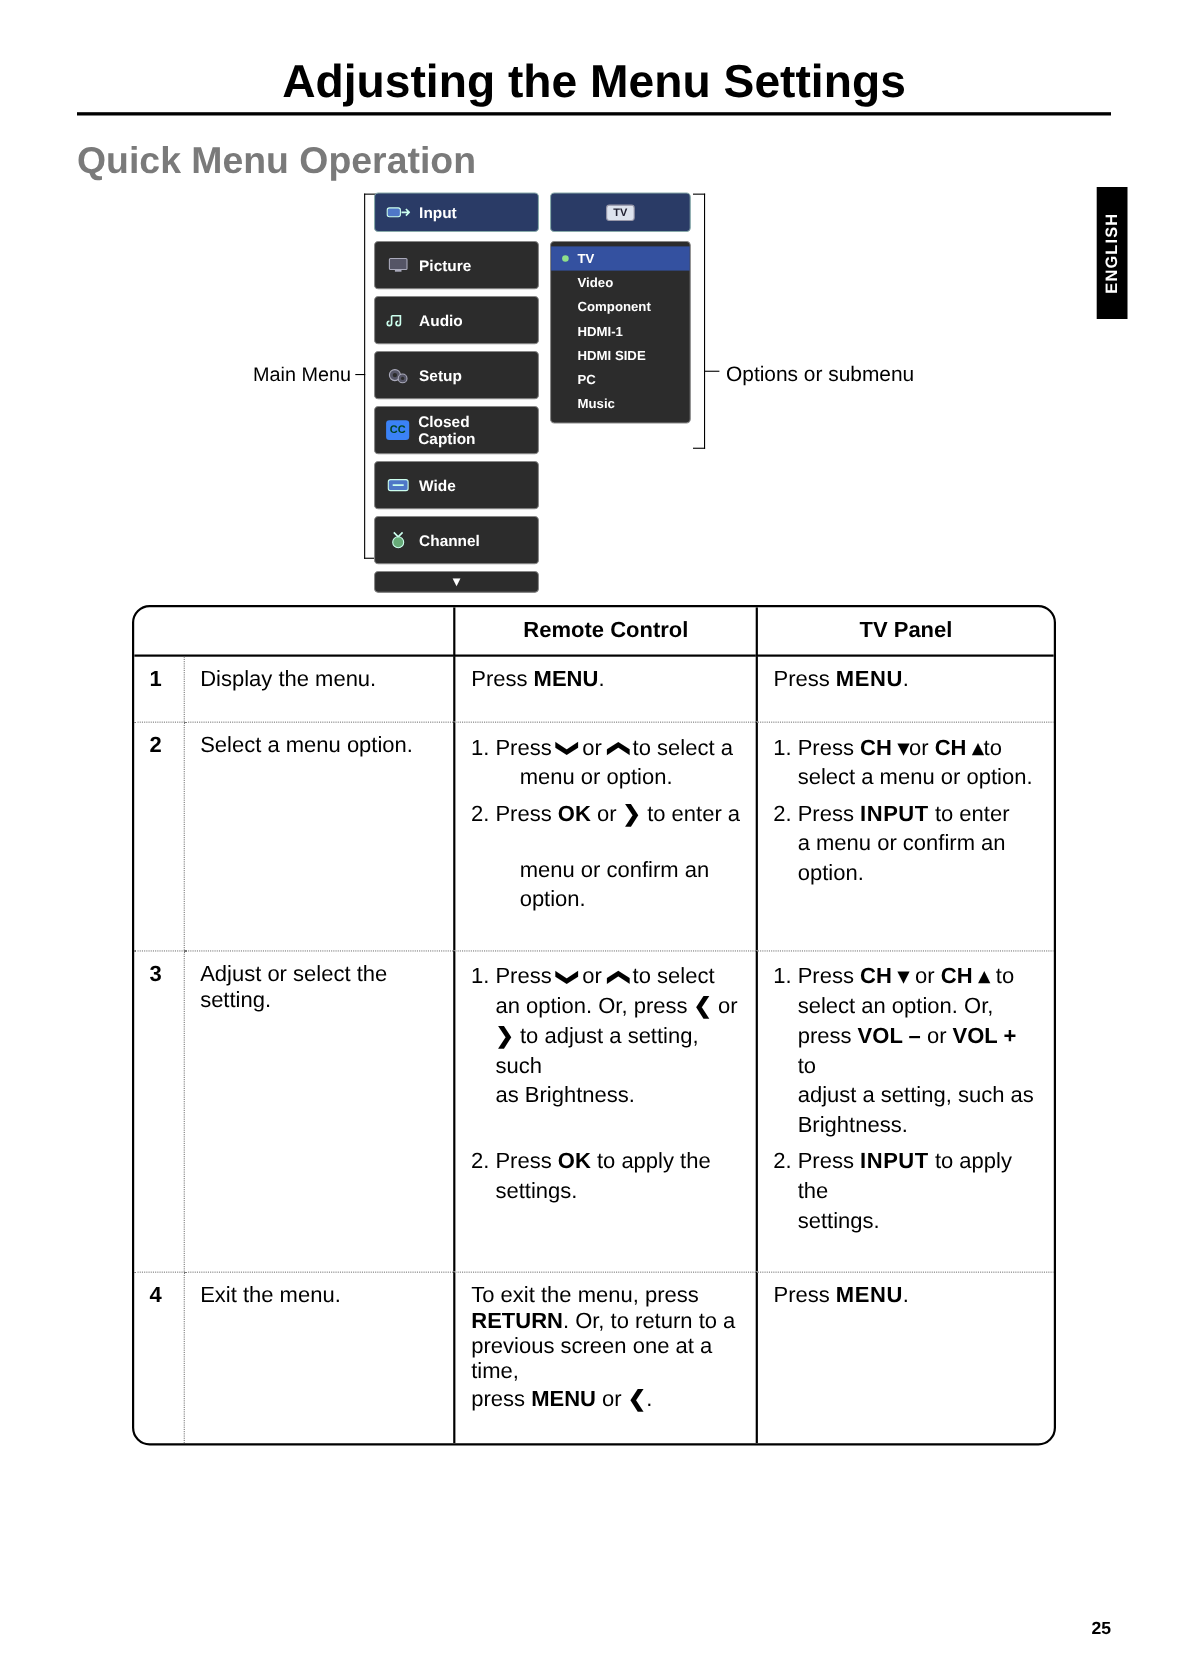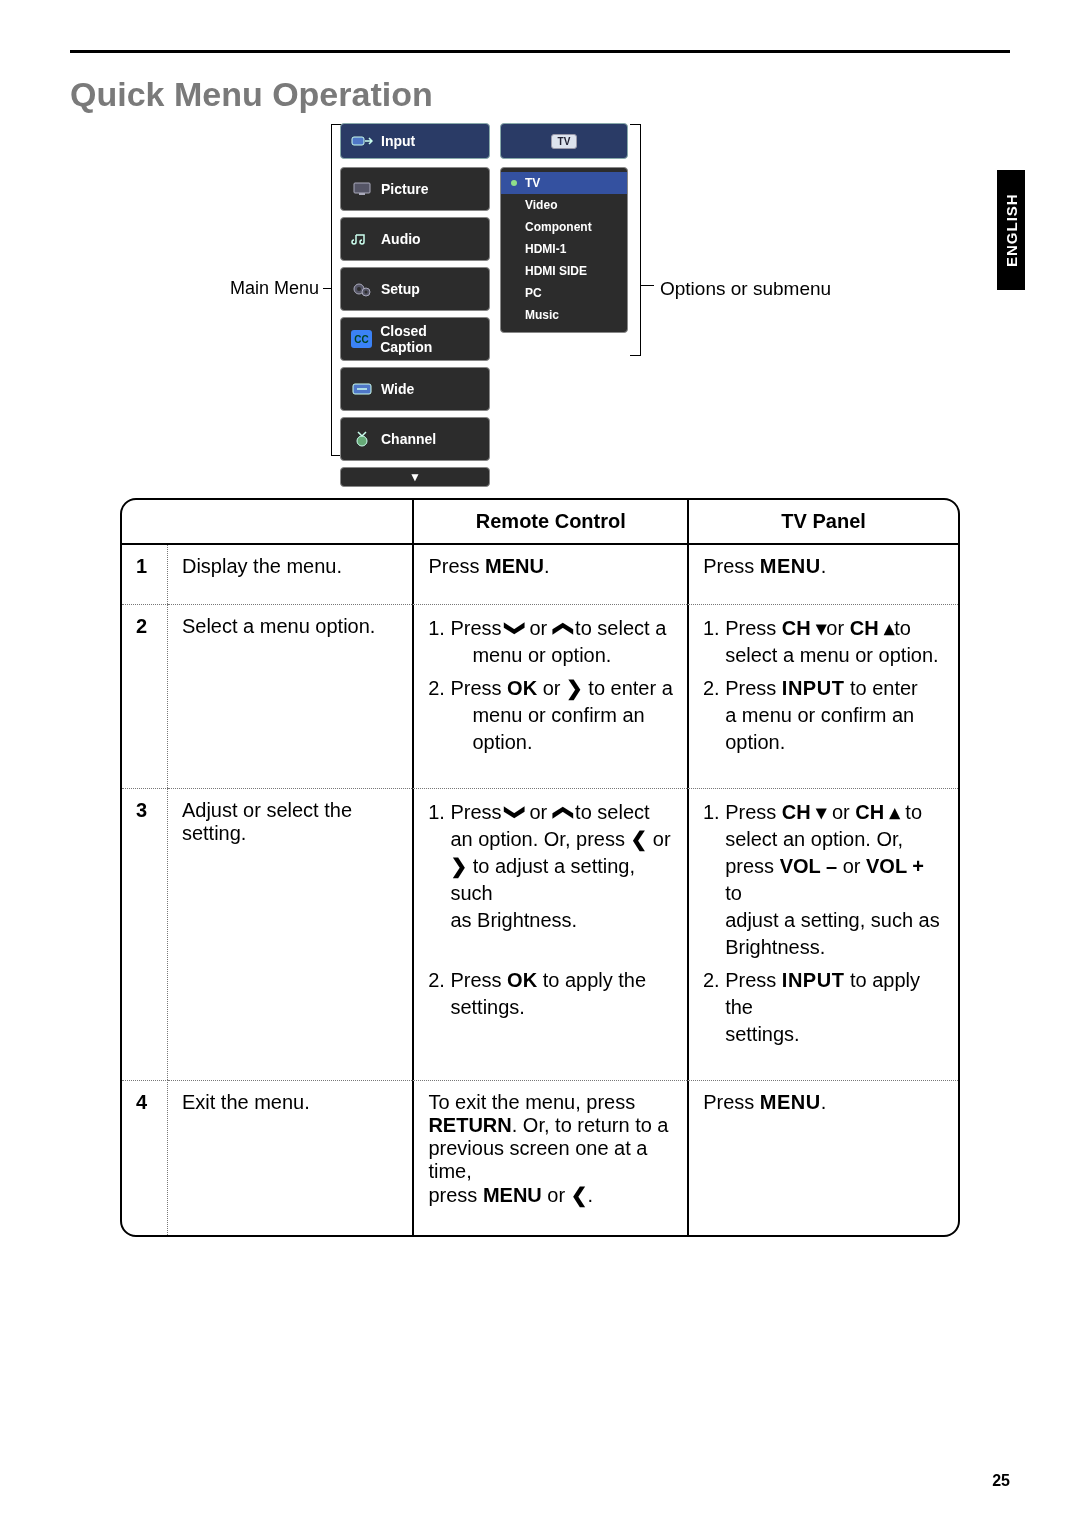--- a/index.html
+++ b/index.html
@@ -239,20 +239,21 @@
   .pm { font-weight:700; }
   
   .pagenum {
     position:absolute; right:70px; bottom:36px; font-weight:700; font-size:16px;
   }
 </style>
 </head>
 <body>
 
 <div class="page">
+  <h1 class="title">Adjusting the Menu Settings</h1>
   <div class="rule"></div>
   <h2 class="subtitle">Quick Menu Operation</h2>
 
   <div class="lang-tab">ENGLISH</div>
 
   <div class="diagram">
     <div class="main-menu-label">Main Menu</div>
     <div class="options-label">Options or submenu</div>
     <div class="bracket-left"></div>
     <div class="bracket-right"></div>
@@ -386,21 +387,21 @@
 
       <tr>
         <td class="num">2</td>
         <td class="desc">Select a menu option.</td>
         <td class="remote">
           <ol class="cell-list">
             <li><span>Press </span><span class="chev" style="display:inline-block;transform:rotate(90deg);">❯</span><span> or </span><span class="chev" style="display:inline-block;transform:rotate(-90deg);">❯</span><span> to select a</span>
               <span class="ind" style="display:block;">menu or option.</span>
             </li>
             <li><span>Press </span><span class="hb">OK</span><span> or </span><span class="chev">❯</span><span> to enter a</span>
-              <span class="ind" style="display:block;">menu or confirm an option.</span>
+              <span class="ind" style="display:block;margin-top:24px;">menu or confirm an option.</span>
             </li>
           </ol>
         </td>
         <td class="panel">
           <ol class="cell-list">
             <li><span>Press </span><span class="ch-btn">CH</span> <span class="tri">▾</span><span>or </span><span class="ch-btn">CH</span> <span class="tri">▴</span><span>to</span>
               <span style="display:block;">select a menu or option.</span>
             </li>
             <li><span>Press </span><span class="sc">INPUT</span><span> to enter</span>
               <span style="display:block;">a menu or confirm an</span>

